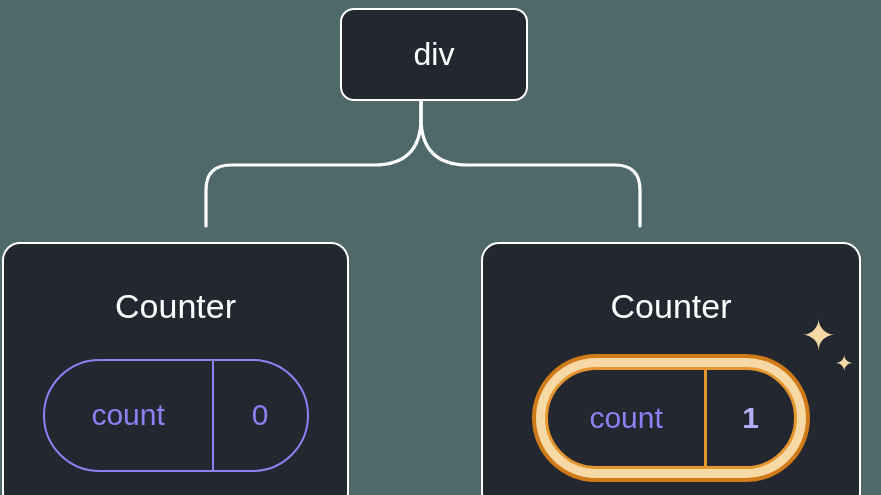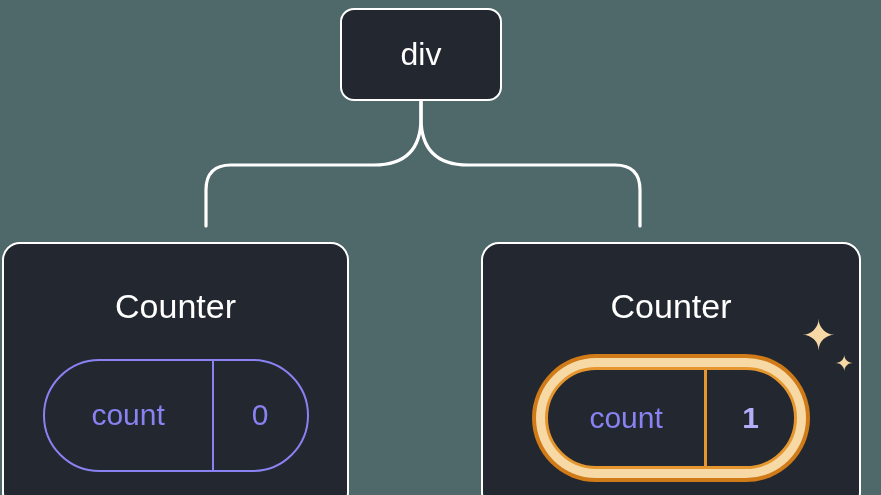--- a/index.html
+++ b/index.html
@@ -7,21 +7,21 @@
     position:relative;
     width:881px;height:495px;
     background:var(--canvas-bg,#4f686a);
     overflow:hidden;
     font-family:"Liberation Sans",sans-serif;
   }
   .connectors{position:absolute;left:0;top:0;}
   .connectors path{stroke:var(--node-border,#fff);stroke-width:3.2;fill:none;stroke-linecap:round;}
 
   .node-root{
-    position:absolute;left:340px;top:8px;width:162px;height:93px;
+    position:absolute;left:340px;top:8px;width:188px;height:93px;
     background:var(--node-bg,#23272f);
     border:2.5px solid var(--node-border,#fff);
     border-radius:14px;
     display:flex;align-items:center;justify-content:center;
     color:var(--text-primary,#fff);font-size:32px;font-weight:500;
     box-sizing:border-box;
   }
 
   .card{
     position:absolute;top:242px;height:268px;

